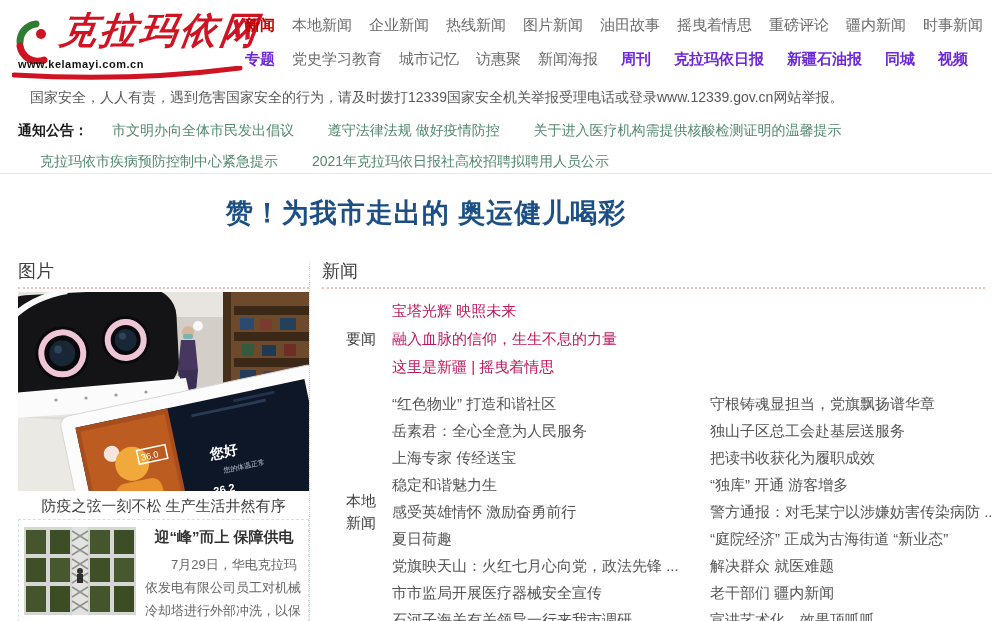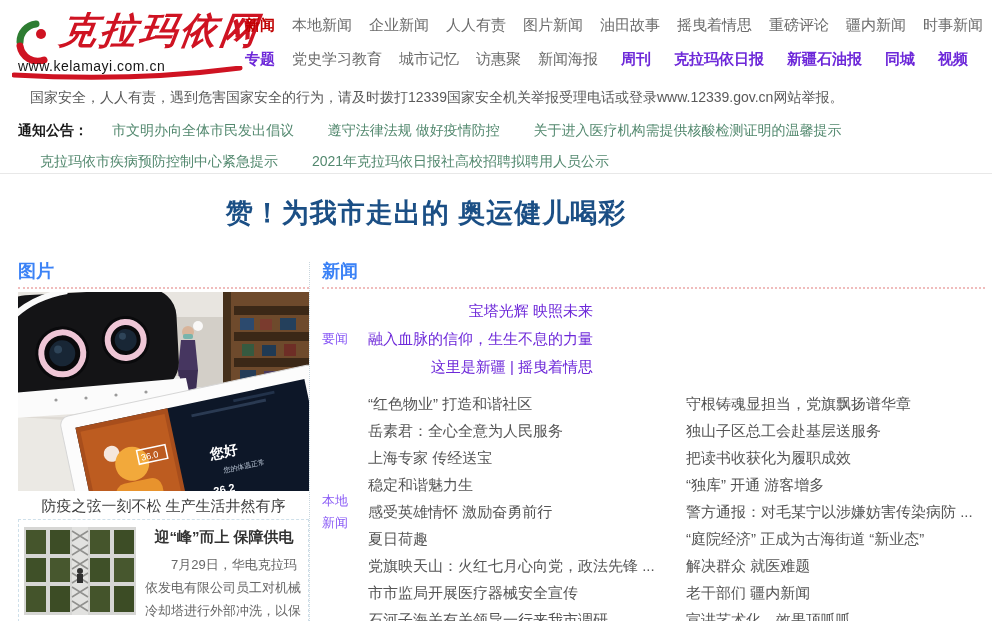--- a/index.html
+++ b/index.html
@@ -14,21 +14,21 @@
   
   .logo { position:absolute; left:12px; top:6px; width:230px; height:80px; }
   .logo-swirl { position:absolute; left:2px; top:14px; }
   .logo-name {
     position:absolute; left:48px; top:0px; width:190px;
     font-size:37px; font-weight:bold; font-style:italic; letter-spacing:3px;
     color:#cf1322; transform:skewX(-8deg); white-space:nowrap;
   }
   .logo-swoosh { position:absolute; left:0; top:60px; }
   .logo-url {
-    position:absolute; left:6px; top:52px; font-size:14px; font-weight:normal;
+    position:absolute; left:6px; top:52px; font-size:11px; font-weight:bold;
     color:#141414; letter-spacing:.5px; white-space:nowrap;text-align:center;
   }
 
   
   .nav { position:absolute; left:245px; width:745px; display:flex; gap:17px; font-size:15px; }
   .nav-row1 { top:16px; }
   .nav-row2 { top:50px; }
   .nav-item { color:#6b6b6b; white-space:nowrap; }
   .nav-item.hot { color:#c00000; font-weight:bold; }
   .nav-item.strong { color:#6d28d9; font-weight:bold; }
@@ -43,21 +43,21 @@
   .divider { position:absolute; left:0; top:173px; width:992px; height:1px; background:#e8e8e8; }
 
   
   .headline {
     position:absolute; left:0; top:195px; width:852px; text-align:center;
     font-size:27px; font-weight:bold; color:#1b4f85; letter-spacing:1px;
   }
   .subhead { position:absolute; left:0; top:241px; width:992px; text-align:center; font-size:15px; color:#2e4a66; }
 
   
-  .section-header { position:absolute; top:259px; font-size:18px; font-weight:bold; color:#3b82f6; }
+  .section-header { position:absolute; top:259px; font-size:18px; font-weight:normal; color:#404040; }
   .hdr-left { left:18px; }
   .hdr-right { left:322px; }
   .dotted-h { position:absolute; top:287px; border-top:2px dotted #f0bcbc; }
   .dotted-h.left { left:18px; width:291px; }
   .dotted-h.right { left:322px; width:663px; }
   .col-divider { position:absolute; left:309px; top:262px; height:359px; border-left:1px dotted #c9d6de; }
 
   
   .main-photo { position:absolute; left:18px; top:292px; width:291px; height:199px; }
   .main-photo svg { display:block; }
@@ -69,26 +69,26 @@
   .sub-thumb { flex:0 0 112px; height:88px; }
   .sub-text { flex:1; padding-left:9px; }
   .sub-title { font-size:15px; font-weight:bold; color:#333; text-align:center; margin:1px 0 7px; white-space:nowrap; }
   .sub-body { font-size:13px; color:#666; line-height:1.75; text-indent:2em; }
 
   
   .news-group { position:absolute; left:322px; width:664px; display:flex; }
   .top-news { top:297px; }
   .local-news { top:390px; }
   .group-label {
-    flex:0 0 46px; font-size:13px; color:#8b5cf6; display:flex;
-    align-items:center; line-height:22px;
+    flex:0 0 46px; font-size:15px; color:#404040; display:flex;
+    align-items:center; line-height:22px;margin-left:24px;
   }
   .group-label .wrap2 { width:32px; }
   .top-list { font-size:15px; color:#555; }
-  .top-list .news-item { display:block; line-height:28px; color:#6d28d9; white-space:nowrap;text-align:right; }
+  .top-list .news-item { display:block; line-height:28px; color:#be185d; white-space:nowrap; }
   .local-cols { flex:1; display:flex; }
   .local-col { font-size:15px; }
   .local-col .news-item { display:block; line-height:27px; color:#555; white-space:nowrap; overflow:hidden; }
   .local-col.c1 { width:318px; }
   .local-col.c2 { width:300px; }
 
   svg text { font-family:"Liberation Sans","DejaVu Sans",sans-serif; }
 </style>
 </head>
 <body>
@@ -109,21 +109,21 @@
         <path d="M2,9 Q120,16 228,2" fill="none" stroke="#cf1322" stroke-width="5" stroke-linecap="round"></path>
       </svg>
     </span>
     <div class="logo-url">www.kelamayi.com.cn</div>
   </div>
 
   <nav class="nav nav-row1">
     <a class="nav-item hot">新闻</a>
     <a class="nav-item">本地新闻</a>
     <a class="nav-item">企业新闻</a>
-    <a class="nav-item">人人有责</a>
+    <a class="nav-item">热线新闻</a>
     <a class="nav-item">图片新闻</a>
     <a class="nav-item">油田故事</a>
     <a class="nav-item">摇曳着情思</a>
     <a class="nav-item">重磅评论</a>
     <a class="nav-item">疆内新闻</a>
     <a class="nav-item">时事新闻</a>
   </nav>
 
   <nav class="nav nav-row2">
     <a class="nav-item strong">专题</a>

